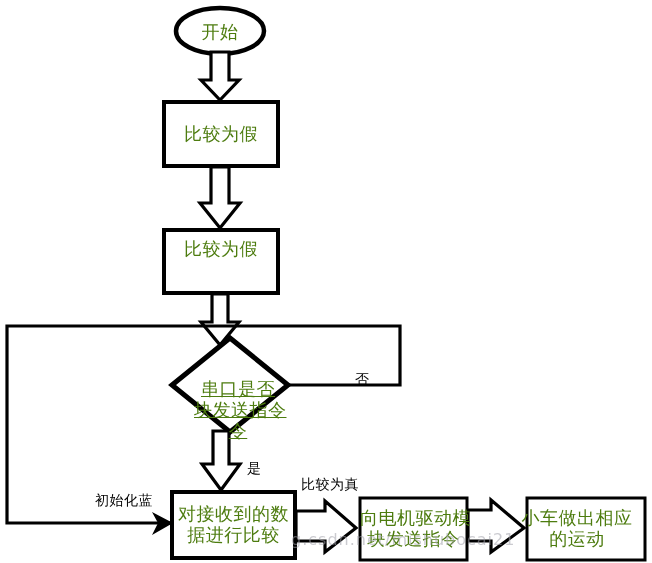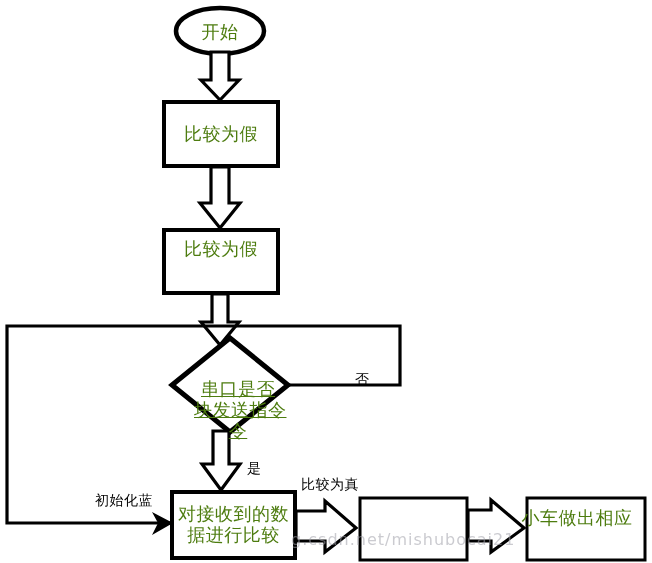--- a/index.html
+++ b/index.html
@@ -126,23 +126,28 @@
     <div>串口是否</div>
     <div>块发送指令</div>
     <div>令</div>
   </div>
 
   <div class="node-text" style="left:172px; top:503px; width:123px;">
     <div>对接收到的数</div>
     <div>据进行比较</div>
   </div>
 
+  <div class="node-text" style="left:360px; top:507px; width:107px;">
+    <div>向电机驱动模</div>
+    <div>块发送指令</div>
+  </div>
 
   <div class="node-text" style="left:509px; top:507px; width:136px;">
     <div>小车做出相应</div>
+    <div>的运动</div>
   </div>
 
   <div class="edge-label" style="left:355px; top:370px;">否</div>
 
   <div class="edge-label" style="left:247px; top:459px;">是</div>
 
   <div class="edge-label" style="left:95px; top:491px;">初始化蓝</div>
 
   <div class="edge-label" style="left:301px; top:475px;">比较为真</div>
 

